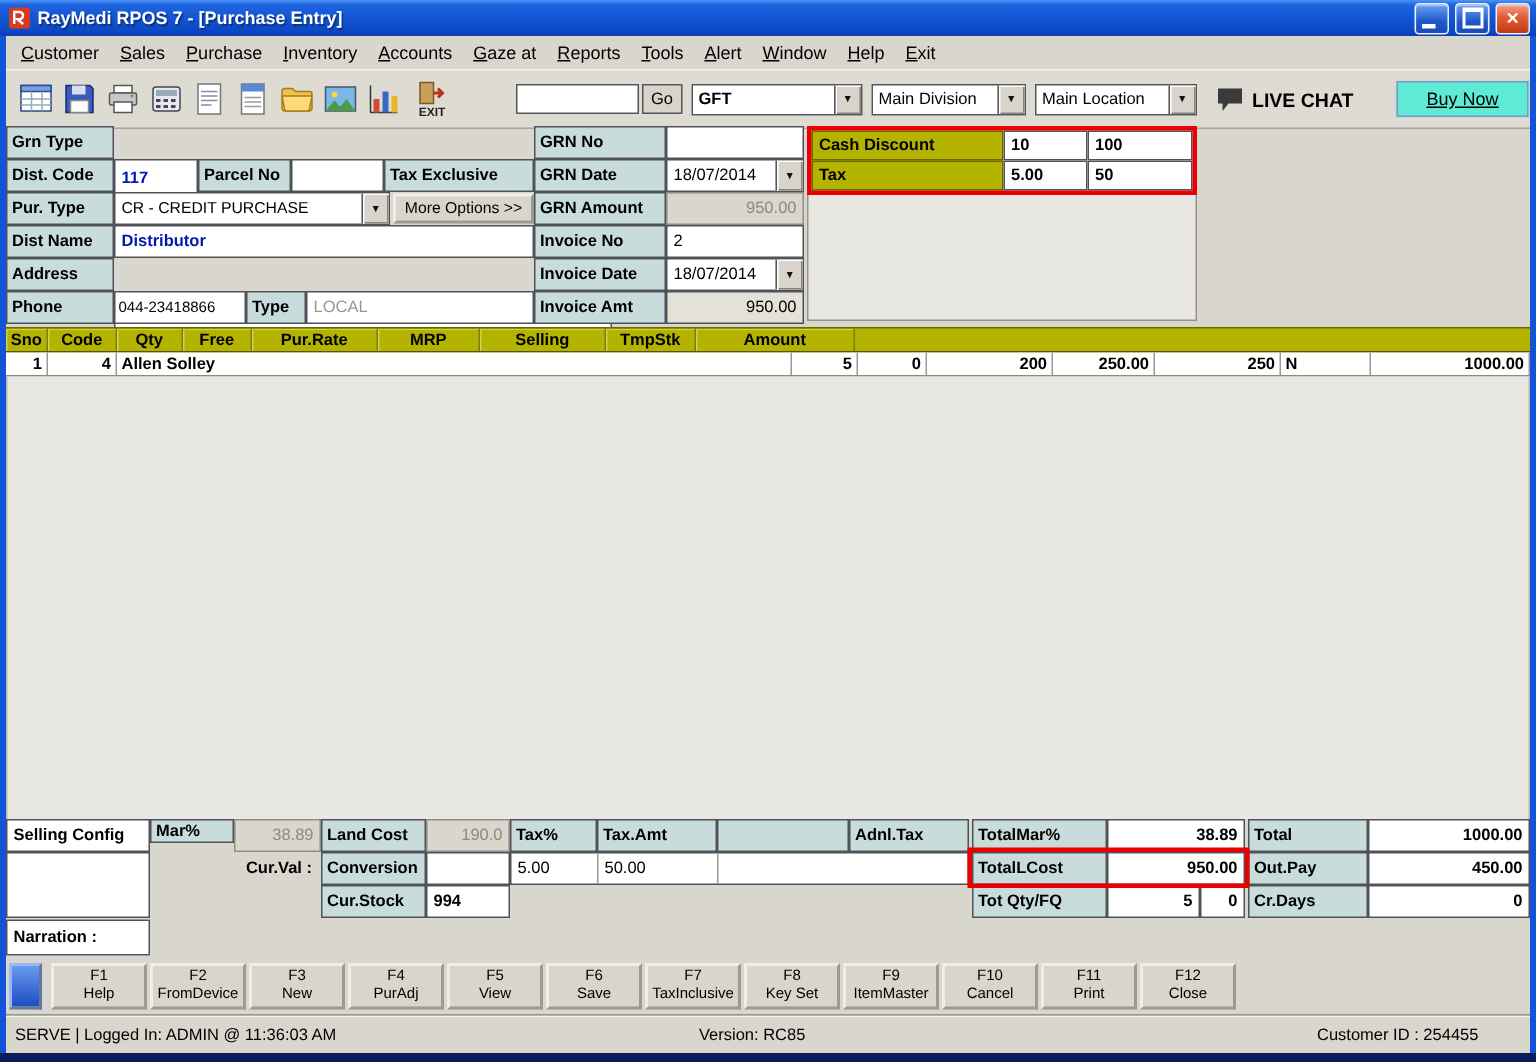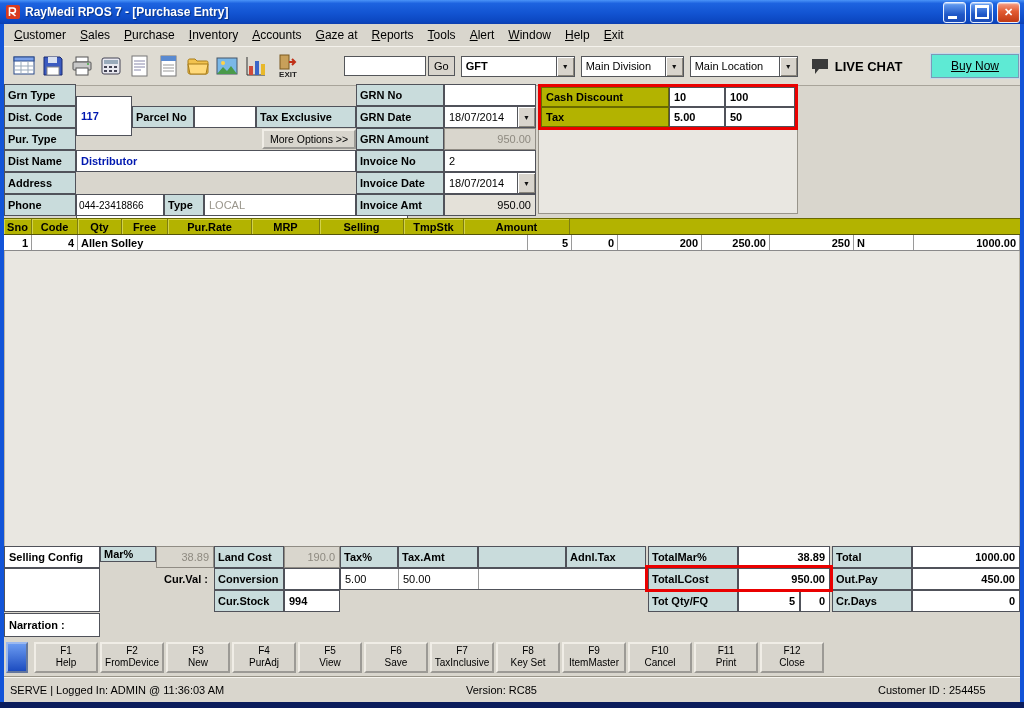--- a/index.html
+++ b/index.html
@@ -214,26 +214,30 @@
       </span>
 
       <span class="buynow">Buy Now</span>
     </div>
 
     <div class="band" style="top:60px;height:134px;">
 
       <div class="abs lbl" style="left:0;top:0;width:72px;height:22px;">Grn Type</div>
 
       <div class="abs lbl" style="left:0;top:22px;width:72px;height:22px;">Dist. Code</div>
-      <div class="abs fld bold blue" style="left:72px;top:12px;width:56px;height:40px;">117</div>
+      <div class="abs fld bold blue" style="left:72px;top:22px;width:56px;height:26px;">117</div>
       <div class="abs lbl" style="left:128px;top:22px;width:62px;height:22px;">Parcel No</div>
       <div class="abs fld" style="left:190px;top:22px;width:62px;height:22px;"></div>
       <div class="abs lbl" style="left:252px;top:22px;width:100px;height:22px;">Tax Exclusive</div>
 
       <div class="abs lbl" style="left:0;top:44px;width:72px;height:22px;">Pur. Type</div>
+      <div class="abs combo-cell" style="left:72px;top:44px;width:184px;height:22px;">
+        <span class="cc-text" style="font-size:10.5px;">CR - CREDIT PURCHASE</span>
+        <span class="combo-arrow">▼</span>
+      </div>
       <div class="abs pushbtn" style="left:258px;top:45px;width:94px;height:20px;">More Options &gt;&gt;</div>
 
       <div class="abs lbl" style="left:0;top:66px;width:72px;height:22px;">Dist Name</div>
       <div class="abs fld bold blue" style="left:72px;top:66px;width:280px;height:22px;">Distributor</div>
 
       <div class="abs lbl" style="left:0;top:88px;width:72px;height:22px;">Address</div>
       <div class="abs fld" style="left:72px;top:88px;width:332px;height:22px;margin-top:27px;">Chennai</div>
 
       <div class="abs lbl" style="left:0;top:110px;width:72px;height:22px;">Phone</div>
       <div class="abs fld" style="left:72px;top:110px;width:88px;height:22px;font-size:10px;padding:0 2px;">044-23418866</div>

